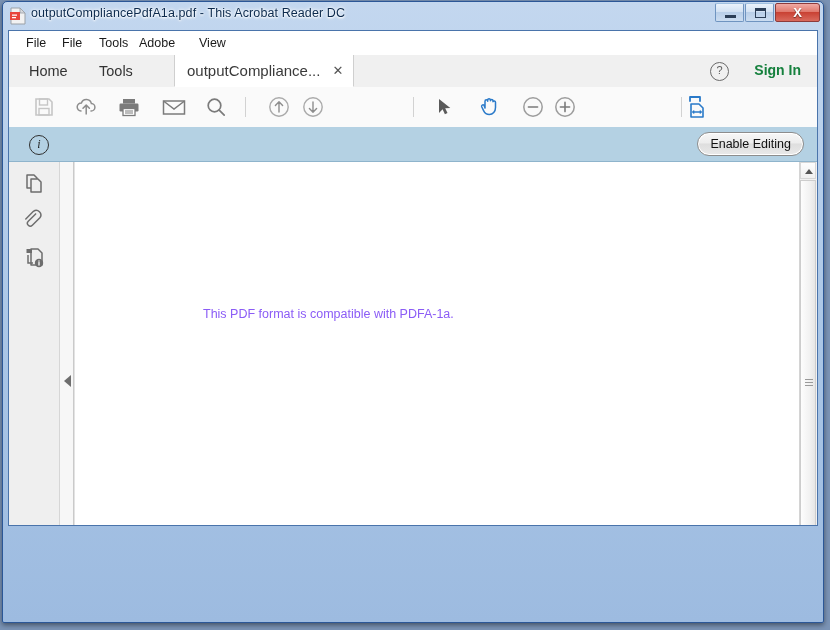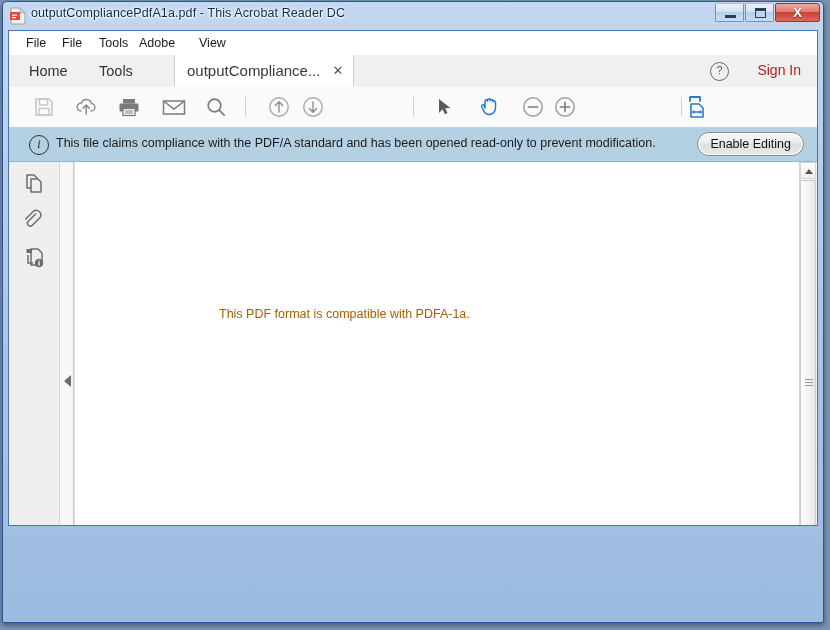--- a/index.html
+++ b/index.html
@@ -148,22 +148,22 @@
     width: 17px; height: 17px;
     border: 1.4px solid #6a6a6a;
     border-radius: 50%;
     color: #5e5e5e;
     font-size: 11px;
     text-align: center;
     line-height: 15px;
   }
   #signin {
     position: absolute; right: 16px; top: 7px;
-    font-size: 14px; font-weight: normal;
-    color: #b91c1c;
+    font-size: 14px; font-weight: bold;
+    color: #15803d;
     white-space: nowrap;
   }
 
   
   #toolbar {
     position: absolute; left: 0; top: 56px;
     width: 808px; height: 40px;
     background: #fafafa;
     border-bottom: 1px solid #d0d0d0;
   }
@@ -291,23 +291,23 @@
     border-bottom: 6px solid transparent;
     border-right: 7px solid #6e6e6e;
   }
   #page-canvas {
     position: absolute; left: 65px; top: 0;
     right: 18px; height: 456px;
     background: #ffffff;
     border-left: 1px solid #e3e3e3;
   }
   #page-text {
-    position: absolute; left: 144px; top: 145px;
+    position: absolute; left: 128px; top: 145px;
     font-size: 12.5px;
-    color: #a16207;
+    color: #8b5cf6;
     white-space: nowrap;
   }
 
   
   #vscroll {
     position: absolute; right: 0; top: 0;
     width: 17px; height: 456px;
     background: #f1f1f1;
     border-left: 1px solid #d4d4d4;
   }
@@ -498,21 +498,20 @@
       </div>
 
       <div id="more-dots">
         <i></i>
         <i></i>
         <i></i>
       </div>
 
       <div id="notice">
         <div id="notice-icon">i</div>
-        <div id="notice-text">This file claims compliance with the PDF/A standard and has been opened read-only to prevent modification.</div>
         <div id="enable-editing">Enable Editing</div>
       </div>
 
       <div id="main">
 
         <div id="navpane">
           <div class="nav-btn" style="top:10px">
             <svg width="24" height="24" viewBox="0 0 24 24">
               <path d="M4 3 h7 l3 3 v10 h-10 z" fill="none" stroke="#6d6d6d" stroke-width="1.5" stroke-linejoin="round"></path>
               <path d="M8 7 h7 l3 3 v10 h-10 z" fill="#efefef" stroke="#6d6d6d" stroke-width="1.5" stroke-linejoin="round"></path>

